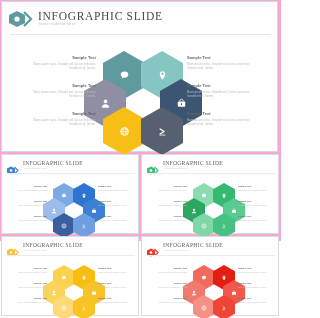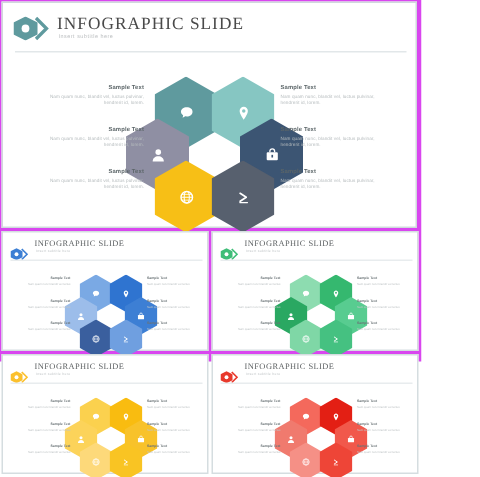--- a/index.html
+++ b/index.html
@@ -1,18 +1,18 @@
 <!DOCTYPE html>
 <html><head>
 <meta charset="utf-8">
 <style>
   html,body{margin:0;padding:0;background:#ffffff;}
   body{width:281px;height:318px;overflow:hidden;font-family:"Liberation Sans",sans-serif;}
 
-  .page{position:relative;width:281px;height:241px;background:#d946ef;}
+  .page{position:relative;width:281px;height:241px;background:#f9a8d4;}
 
   
   .slide-main{position:absolute;left:1px;top:1px;width:277px;height:151px;
     background:#ffffff;border:1px solid #cfd9dc;box-sizing:border-box;}
 
   .hdr{position:absolute;left:0;top:0;width:100%;height:34px;}
   .hdr-logo{position:absolute;left:7px;top:9px;width:26px;height:16px;}
   .hdr-title{position:absolute;left:36px;top:8px;font-size:11.5px;letter-spacing:.7px;
     color:#4a4a4a;font-family:"Liberation Serif",serif;white-space:nowrap;}
   .hdr-sub{position:absolute;left:37px;top:20px;font-size:3.6px;letter-spacing:.35px;

